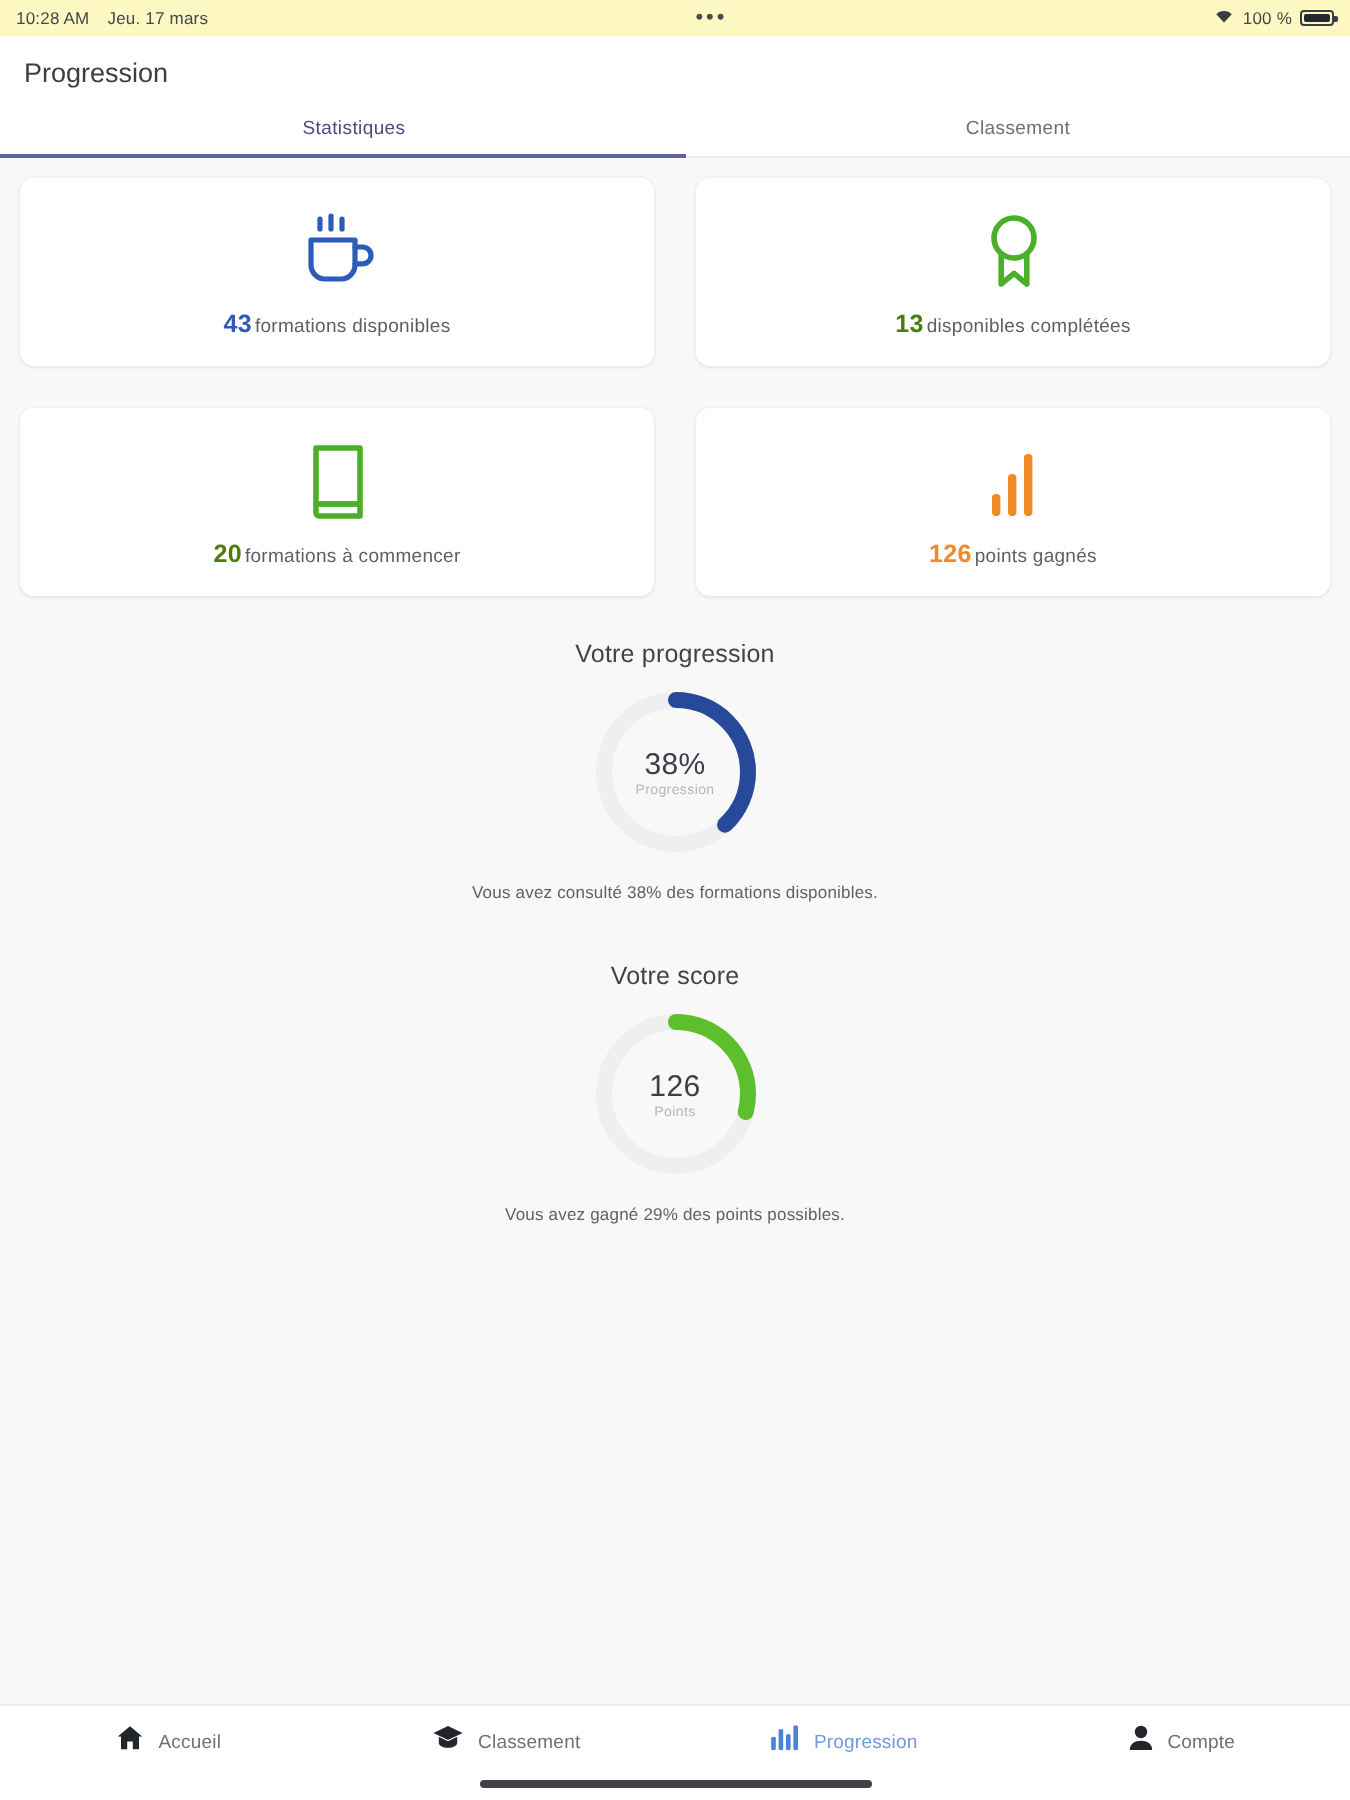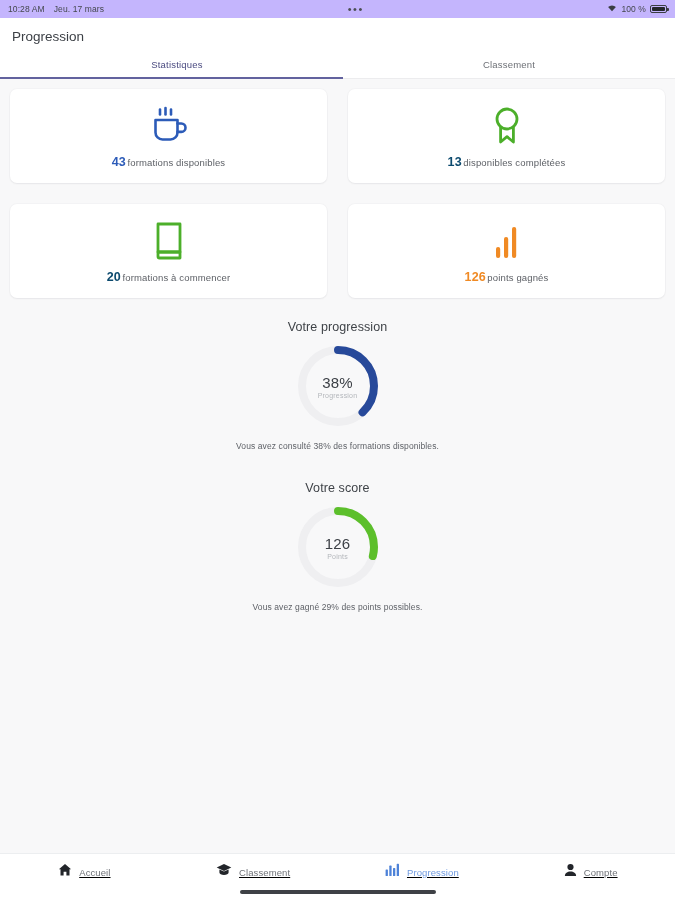--- a/index.html
+++ b/index.html
@@ -14,21 +14,21 @@
     width: 675px; height: 900px;
     background: #f8f8f9;
     display: flex;
     flex-direction: column;
   }
 
   
   .statusbar {
     height: 18px;
     flex: 0 0 18px;
-    background: #c4b5fd;
+    background: #fef9c3;
     display: flex;
     align-items: center;
     padding: 0 8px;
     font-size: 8.5px;
     color: #44474d;
     letter-spacing: .1px;
   }
   .sb-left { display: flex; align-items: center; gap: 9px; }
   .sb-center { flex: 1; display: flex; justify-content: center; align-items: center; }
   .sb-dots { font-size: 11px; color: #4a4d52; letter-spacing: 1.5px; line-height: 1; }
@@ -114,21 +114,21 @@
     color: #5d6066;
     letter-spacing: .15px;
     white-space: nowrap;
   }
   .stat-label b {
     font-size: 12.5px;
     font-weight: 700;
     margin-right: 1.5px;
   }
   .n-blue   { color: #2c5bb8; }
-  .n-green  { color: #0c4a6e; }
+  .n-green  { color: #4d7c0f; }
   .n-orange { color: #f08a24; }
 
   
   .gauge-block {
     display: flex;
     flex-direction: column;
     align-items: center;
     margin-top: 22px;
   }
   .gauge-block.second { margin-top: 30px; }
@@ -157,21 +157,20 @@
     color: #5e6167;
     letter-spacing: .1px;
   }
 
   
   .bottomnav {
     flex: 0 0 auto;
     background: #ffffff;
     border-top: 1px solid #eceef0;
     padding: 9px 0 4px 0;
-    text-decoration: underline;
   }
   .nav-row { display: flex; }
   .nav-item {
     flex: 1;
     display: flex;
     align-items: center;
     justify-content: center;
     gap: 7px;
   }
   .nav-label { font-size: 9.5px; color: #6e7177; letter-spacing: .1px; }

